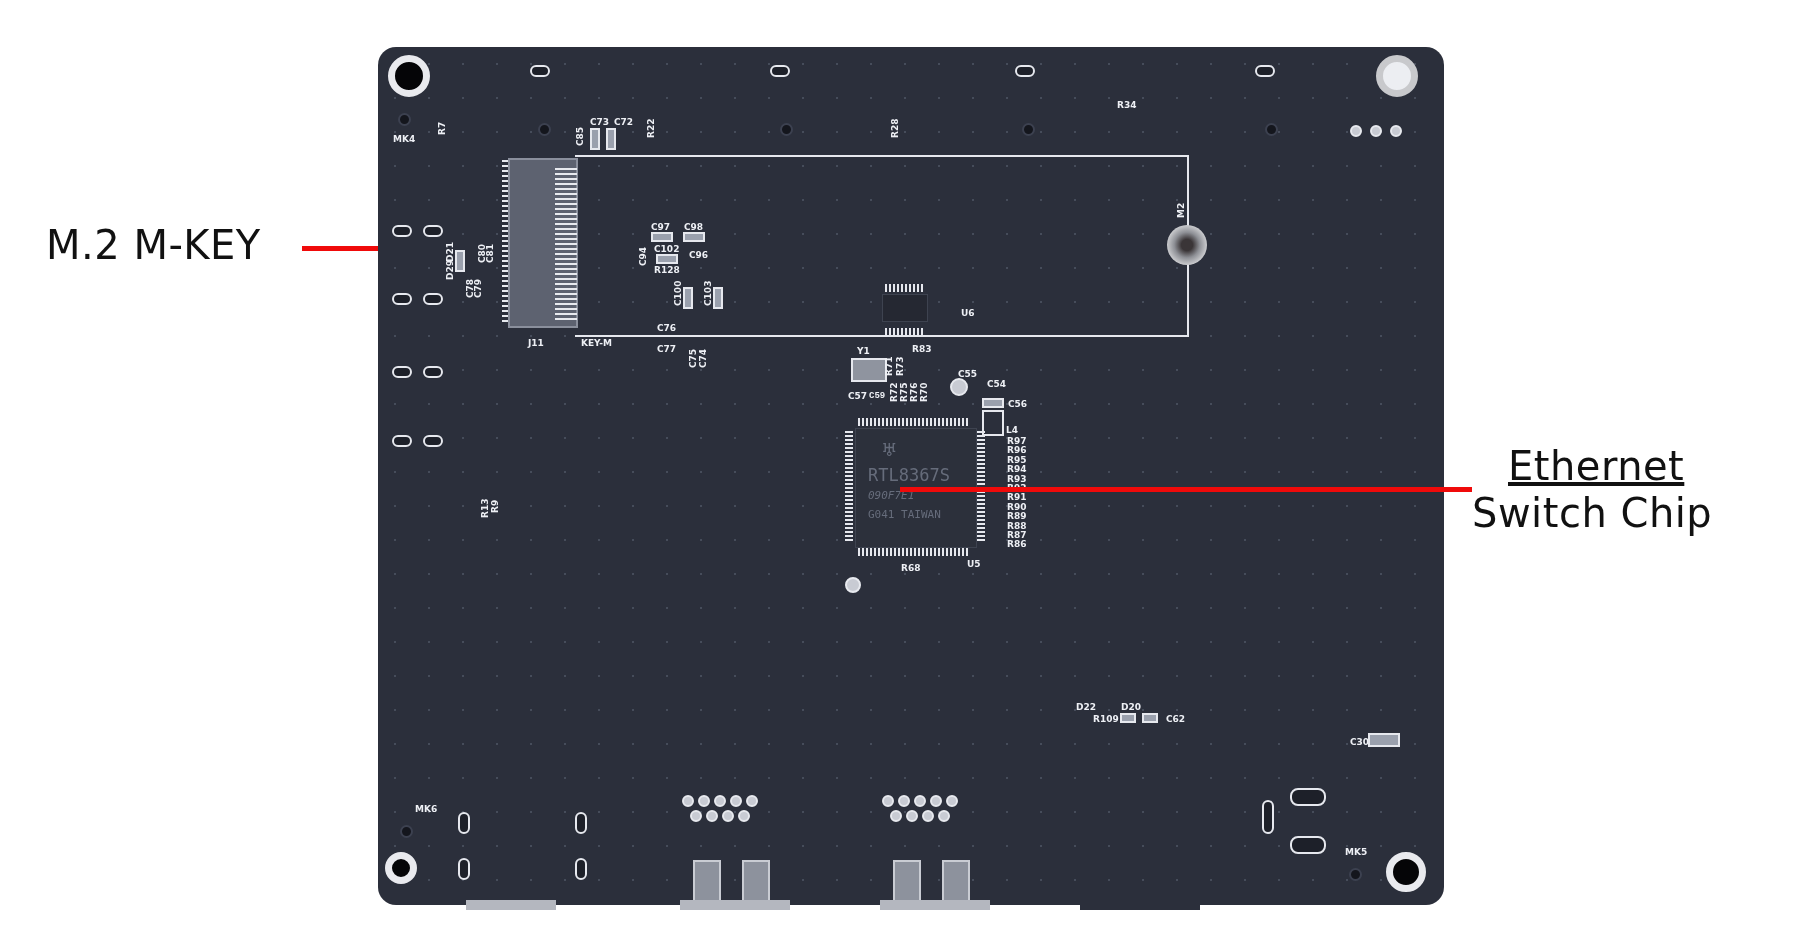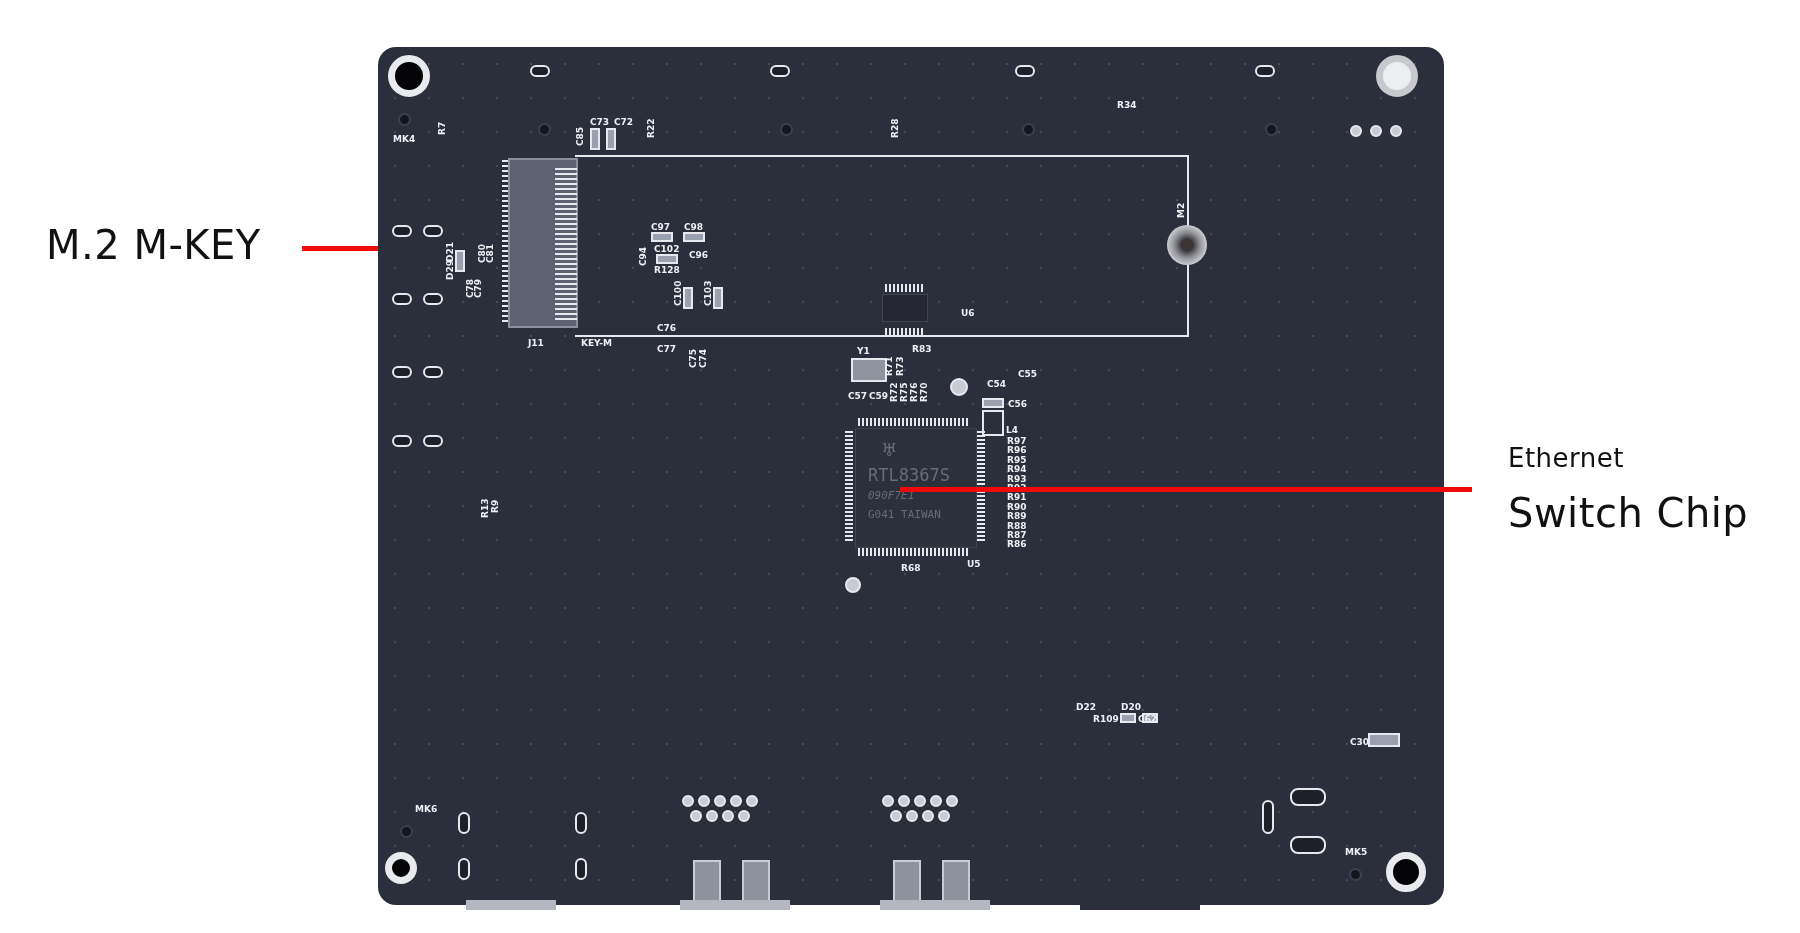--- a/index.html
+++ b/index.html
@@ -32,22 +32,22 @@
   .edge-conn { position:absolute; height:10px; background:#b4b7bf; top:900px; }
   .smd { position:absolute; width:22px; height:10px; border:2px solid #e6e8ee; box-sizing:border-box; background:#9aa0ad; }
   .smd.v { width:10px; height:22px; }
 </style>
 </head>
 <body>
 
 <div class="callout-label" style="left:46px; top:222px; font-size:40px;">M.2 M-KEY</div>
 <div class="red-line" style="left:302px; top:246px; width:240px;"></div>
 
-<div class="callout-label" style="left:1508px; top:443px; font-size:26px;">Ethernet</div>
-<div class="callout-label" style="left:1508px; top:490px; font-size:40px;">Switch Chip</div>
+<div class="callout-label" style="left:1508px; top:443px; font-size:40px;text-decoration:underline;">Ethernet</div>
+<div class="callout-label" style="left:1472px; top:490px; font-size:40px;">Switch Chip</div>
 
 <div class="board"></div>
 
 <div class="hole" style="left:388px; top:55px; width:42px; height:42px;"></div>
 <div class="hole light" style="left:1376px; top:55px; width:42px; height:42px;"></div>
 <div class="hole" style="left:385px; top:852px; width:32px; height:32px;"></div>
 <div class="hole" style="left:1386px; top:852px; width:40px; height:40px;"></div>
 
 <div class="via" style="left:398px; top:113px;"></div>
 <div class="silk" style="left:393px; top:134px;">MK4</div>
@@ -128,30 +128,30 @@
 
 <div style="position:absolute; left:882px; top:294px; width:44px; height:26px; background:#252832; border:1px solid #3e4350;"></div>
 <div class="pins-h" style="left:885px; top:284px; width:38px;"></div>
 <div class="pins-h" style="left:885px; top:328px; width:38px;"></div>
 <div class="silk" style="left:928px; top:308px;margin-left:33px;">U6</div>
 <div class="silk" style="left:912px; top:344px;">R83</div>
 
 <div style="position:absolute; left:851px; top:358px; width:36px; height:24px; background:#8f949f; border:2px solid #e6e8ee; box-sizing:border-box;"></div>
 <div class="silk" style="left:857px; top:346px;">Y1</div>
 <div class="silk" style="left:848px; top:391px;">C57</div>
-<div class="silk" style="left:869px; top:391px;">C59</div>
+<div class="silk" style="left:869px; top:391px;font-family:Liberation Mono, monospace;">C59</div>
 <div class="silk v" style="left:884px; top:376px;">R71</div>
 <div class="silk v" style="left:895px; top:376px;">R73</div>
 <div class="silk v" style="left:889px; top:402px;">R72</div>
 <div class="silk v" style="left:899px; top:402px;">R75</div>
 <div class="silk v" style="left:909px; top:402px;">R76</div>
 <div class="silk v" style="left:919px; top:402px;">R70</div>
 <div class="pad" style="left:950px; top:378px; width:18px; height:18px;"></div>
 
-<div class="silk" style="left:1018px; top:369px;">C55</div>
+<div class="silk" style="left:958px; top:369px;">C55</div>
 <div class="silk" style="left:987px; top:379px;">C54</div>
 <div class="smd" style="left:982px; top:398px;"></div>
 <div class="silk" style="left:1008px; top:399px;">C56</div>
 <div style="position:absolute; left:982px; top:410px; width:22px; height:26px; border:2px solid #e6e8ee; box-sizing:border-box;"></div>
 <div class="silk" style="left:1006px; top:425px;">L4</div>
 
 <div style="position:absolute; left:1007px; top:437px; display:flex; flex-direction:column; line-height:9.4px;">
   <span class="silk" style="position:static">R97</span>
   <span class="silk" style="position:static">R96</span>
   <span class="silk" style="position:static">R95</span>
@@ -180,21 +180,21 @@
 <div class="silk" style="left:967px; top:559px;">U5</div>
 <div class="pad" style="left:845px; top:577px; width:16px; height:16px;"></div>
 
 <div class="red-line" style="left:900px; top:487px; width:572px;"></div>
 
 <div class="silk" style="left:1093px; top:714px;">R109</div>
 <div class="silk" style="left:1121px; top:702px;">D20</div>
 <div class="silk" style="left:1076px; top:702px;">D22</div>
 <div class="smd" style="left:1120px; top:713px; width:16px;"></div>
 <div class="smd" style="left:1142px; top:713px; width:16px;"></div>
-<div class="silk" style="left:1138px; top:714px;">C62</div>
+<div class="silk" style="left:1166px; top:714px;">C62</div>
 <div class="silk" style="left:1350px; top:737px;">C30</div>
 <div class="smd" style="left:1368px; top:733px; width:32px; height:14px;"></div>
 
 <div style="position:absolute; left:682px; top:795px; width:110px; height:30px;">
   <div class="pad" style="left:0; top:0;"></div>
   <div class="pad" style="left:16px; top:0;"></div>
   <div class="pad" style="left:32px; top:0;"></div>
   <div class="pad" style="left:48px; top:0;"></div>
   <div class="pad" style="left:64px; top:0;"></div>
   <div class="pad" style="left:8px; top:15px;"></div>

